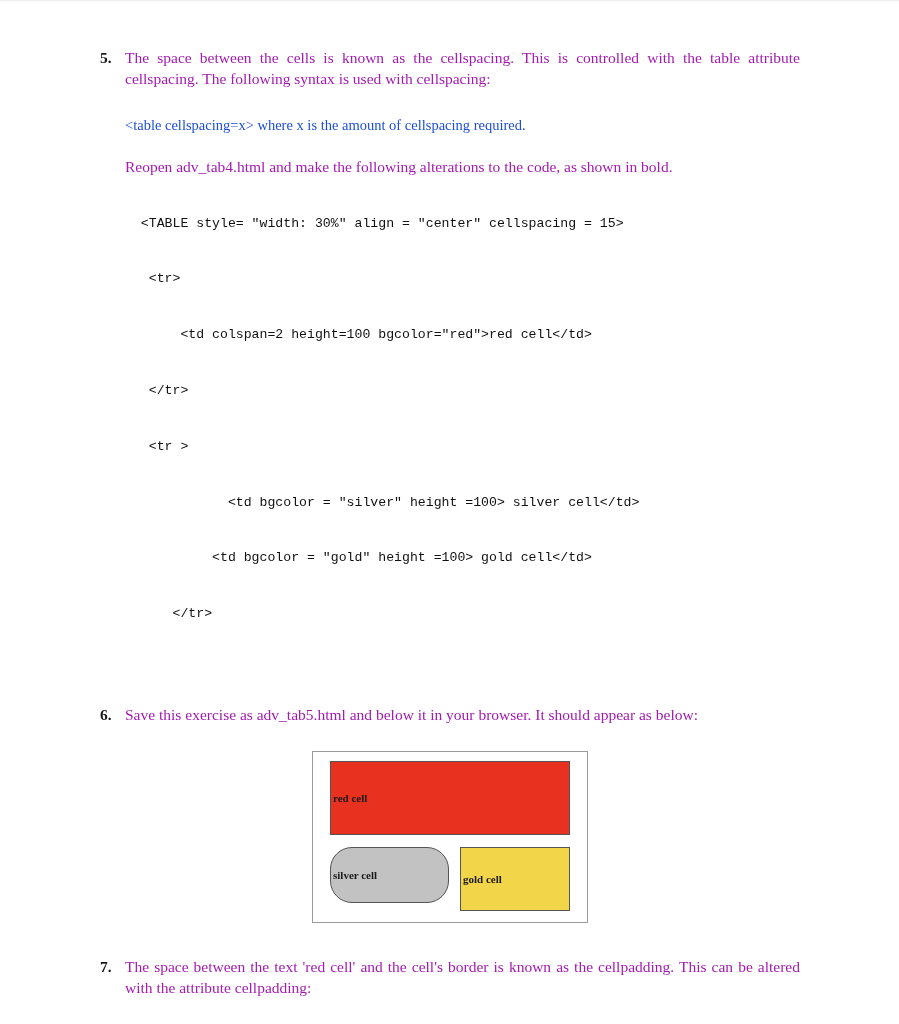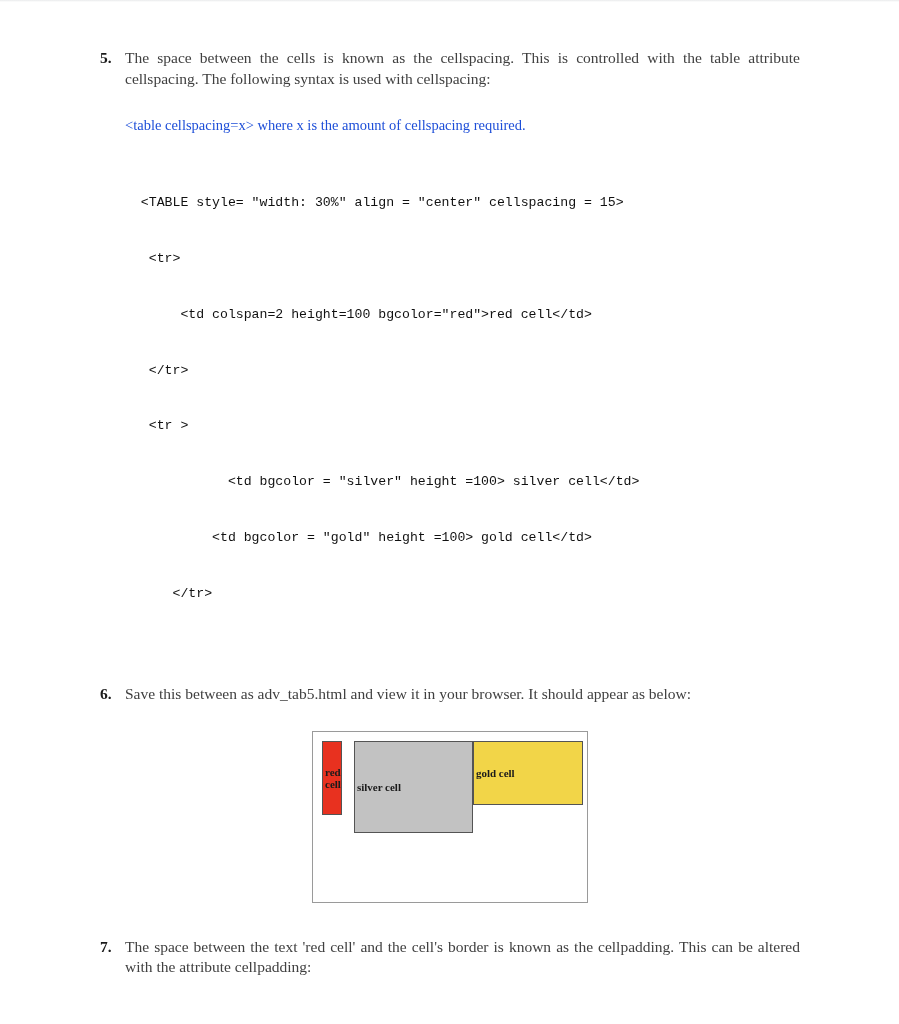--- a/index.html
+++ b/index.html
@@ -46,21 +46,21 @@
     color: #1a1a1a;
     font-weight: bold;
     font-size: 15.5px;
     line-height: 20px;
     font-family: "Liberation Serif", "DejaVu Serif", serif;
   }
   .item-body {
     margin-left: 25px;
   }
   .para-blue {
-    color: #404040;
+    color: #a21caf;
     font-size: 15.5px;
     line-height: 20.5px;
     text-align: justify;
     font-family: "Liberation Serif", "DejaVu Serif", serif;
     margin: 0;
   }
   .para-blue.nojust { text-align: left; }
 
   .syntax-line {
     color: #1d4ed8;
@@ -90,22 +90,23 @@
   .figure-wrap {
     display: flex;
     justify-content: center;
   }
   .table-figure {
     box-sizing: border-box;
     width: 276px;
     height: 172px;
     border: 1px solid #9a9a9a;
     background: #ffffff;
-    padding: 9px 9px;
+    padding: 9px 17px;
     display: flex;
+    flex-direction: column;
     gap: 12px;
   }
   .cell {
     box-sizing: border-box;
     border: 1px solid #545454;
     font-family: "Liberation Serif", "DejaVu Serif", serif;
     font-weight: bold;
     font-size: 11px;
     color: #1b1b1b;
     display: flex;
@@ -113,21 +114,22 @@
     padding-left: 2px;
   }
   .row-top { display: flex; }
   .row-bottom { display: flex; justify-content: space-between; }
   .cell-red {
     width: 100%;
     height: 74px;
   }
   .cell-silver {
     width: 119px;
-    height: 92px;
+    height: 56px;
+    border-radius: 22px;
   }
   .cell-gold {
     width: 110px;
     height: 64px;
   }
   .sp-22 { height: 22px; }
   .sp-26 { height: 26px; }
   .sp-34 { height: 34px; }
   .sp-44 { height: 44px; }
 </style>
@@ -139,39 +141,40 @@
 
   <div class="content">
 
     <div class="item">
       <div class="item-num">5.</div>
       <div class="item-body">
         <p class="para-blue">The space between the cells is known as the cellspacing. This is controlled with the table attribute cellspacing. The following syntax is used with cellspacing:</p>
         <div class="sp-26"></div>
         <p class="syntax-line">&lt;table cellspacing=x&gt; where x is the amount of cellspacing required.</p>
         <div class="sp-22"></div>
+        <p class="para-blue nojust">Reopen adv_tab4.html and make the following alterations to the code, as shown in bold.</p>
         <div class="code-block">
           <div class="code-line">  &lt;TABLE style= "width: 30%" align = "center" cellspacing = 15&gt;</div>
           <div class="code-line">   &lt;tr&gt;</div>
           <div class="code-line">       &lt;td colspan=2 height=100 bgcolor="red"&gt;red cell&lt;/td&gt;</div>
           <div class="code-line">   &lt;/tr&gt;</div>
           <div class="code-line">   &lt;tr &gt;</div>
           <div class="code-line">             &lt;td bgcolor = "silver" height =100&gt; silver cell&lt;/td&gt;</div>
           <div class="code-line">           &lt;td bgcolor = "gold" height =100&gt; gold cell&lt;/td&gt;</div>
           <div class="code-line">      &lt;/tr&gt;</div>
         </div>
       </div>
     </div>
 
     <div class="sp-44"></div>
 
     <div class="item">
       <div class="item-num">6.</div>
       <div class="item-body">
-        <p class="para-blue nojust">Save this between as adv_tab5.html and view it in your browser. It should appear as below:</p>
+        <p class="para-blue nojust">Save this exercise as adv_tab5.html and below it in your browser. It should appear as below:</p>
       </div>
     </div>
 
     <div class="sp-26"></div>
 
     <div class="figure-wrap">
       <div class="table-figure">
         <div class="row-top">
           <div class="cell cell-red" style="background:#e8311f">red cell</div>
         </div>

